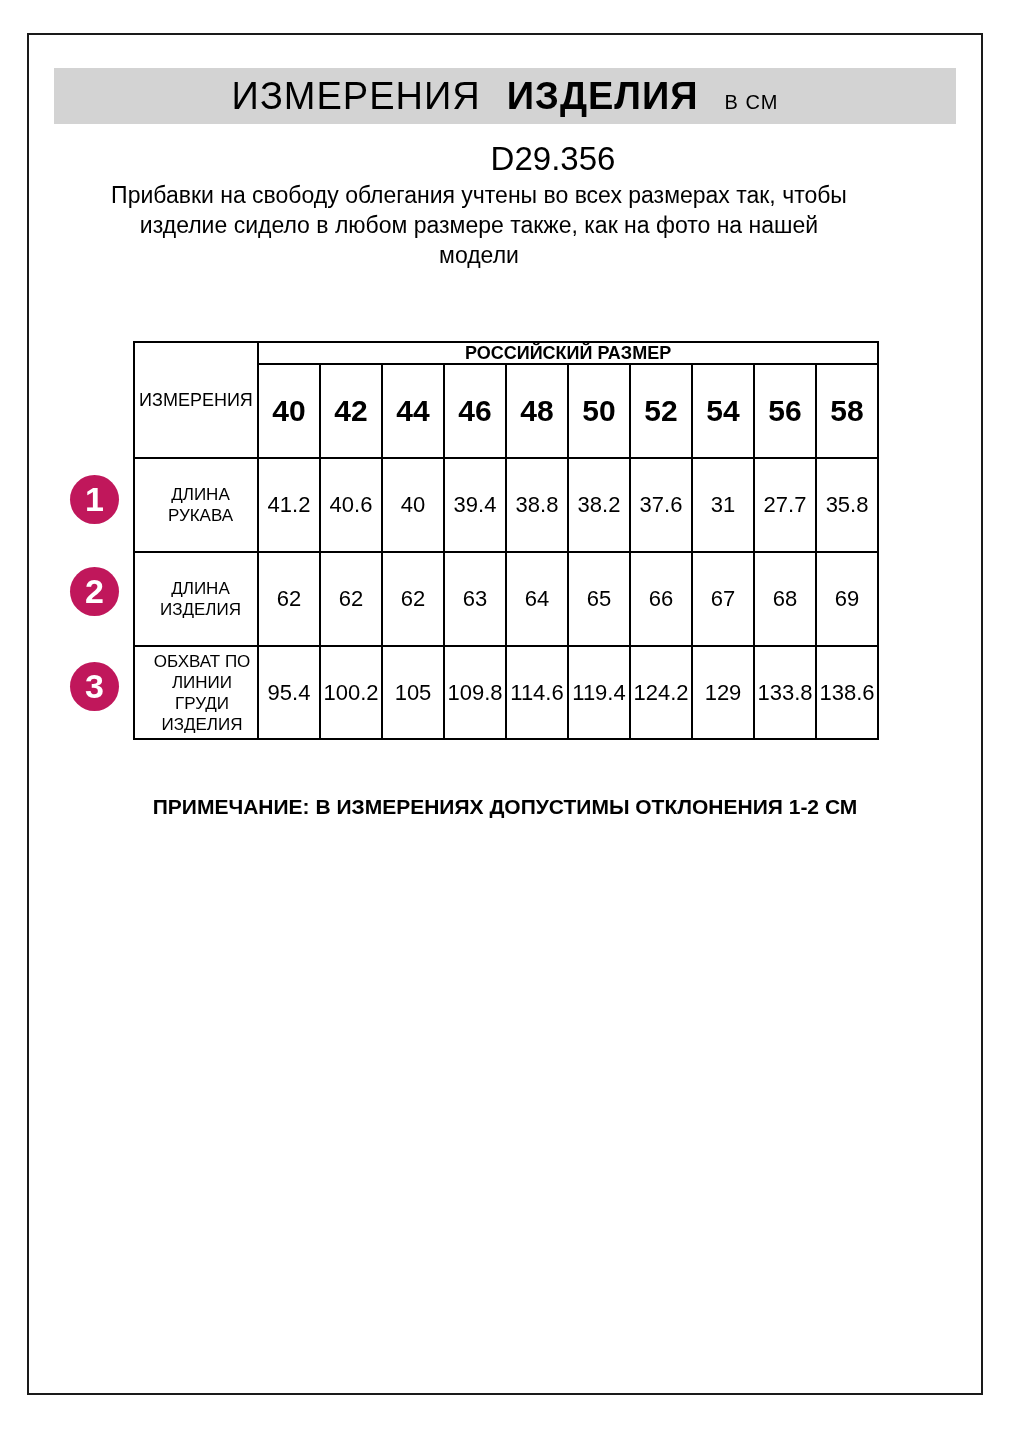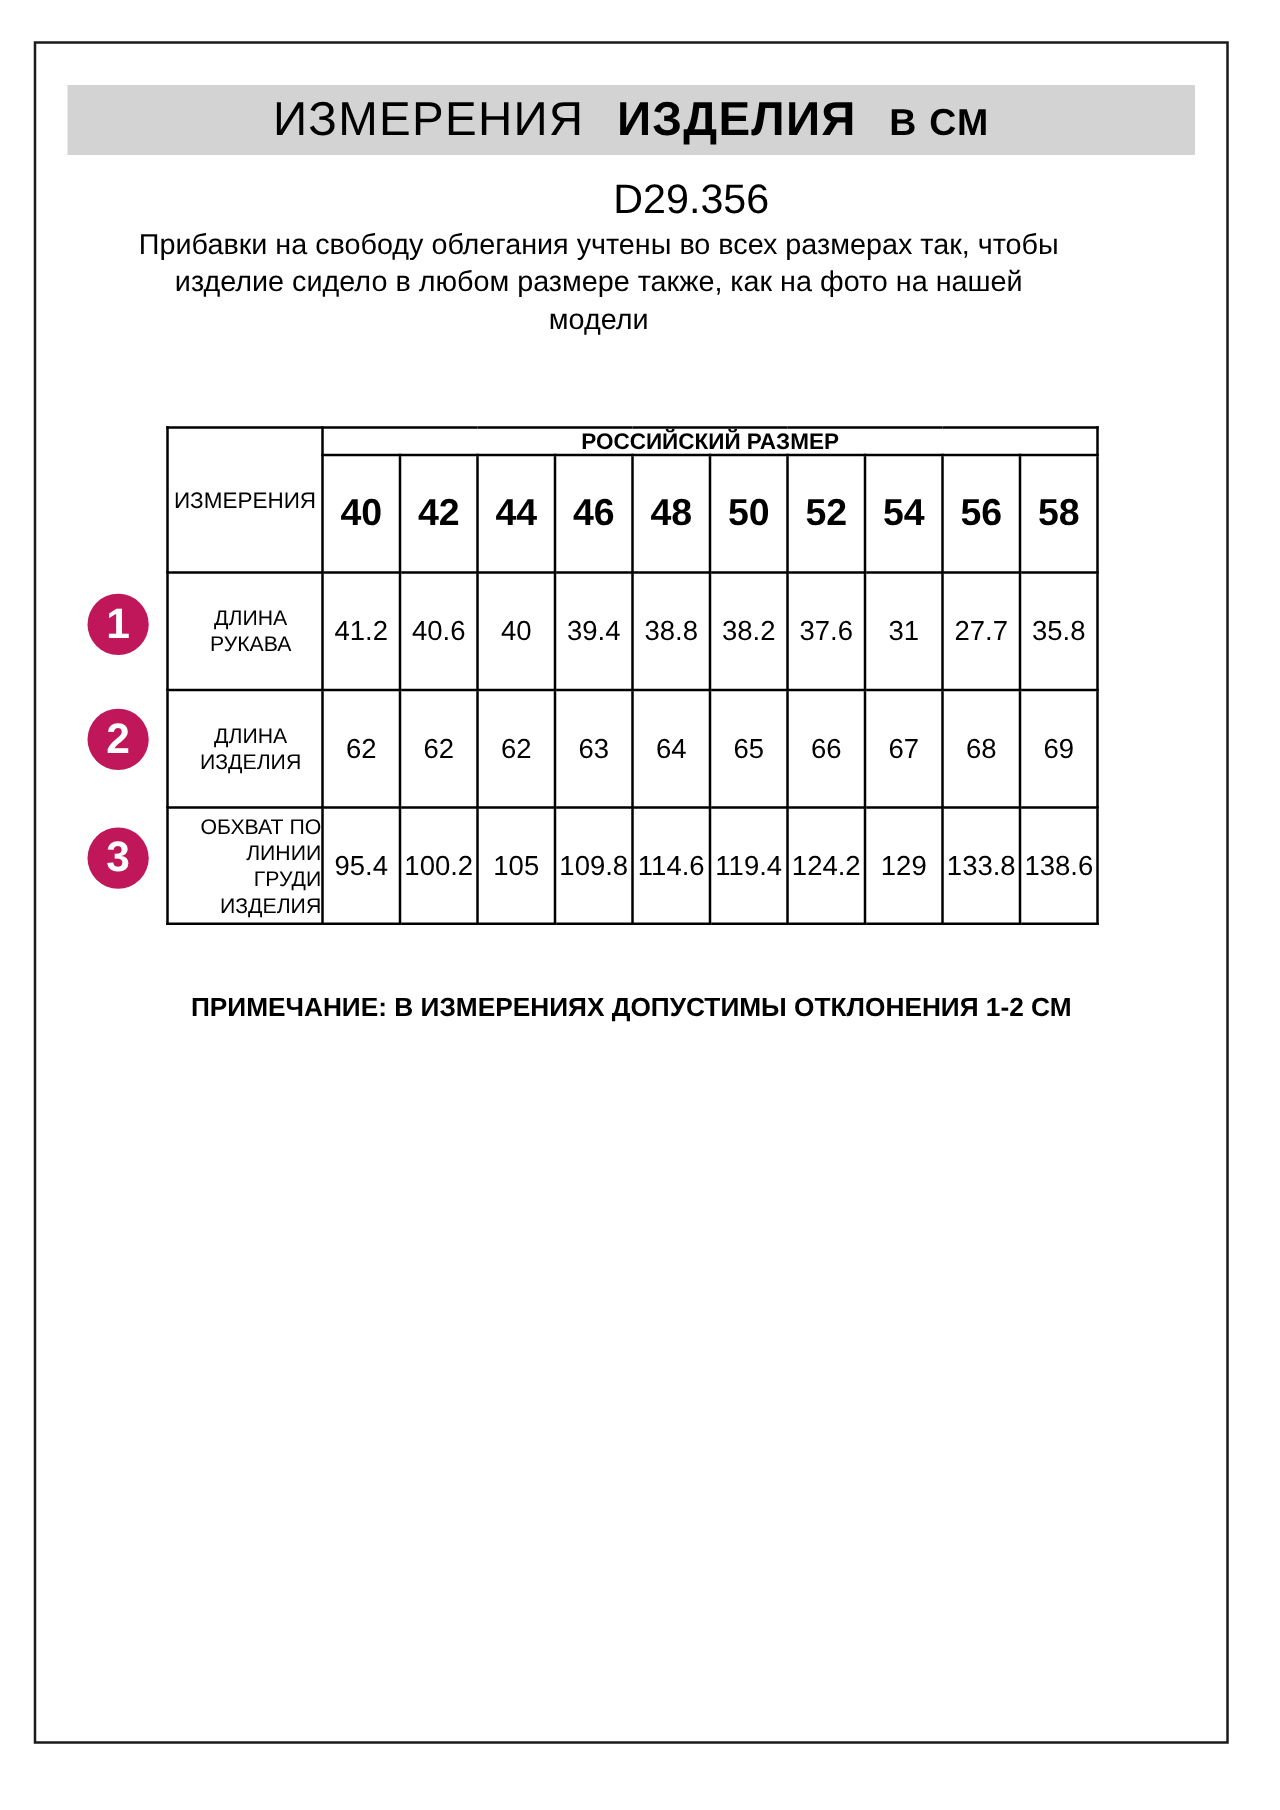--- a/index.html
+++ b/index.html
@@ -23,21 +23,21 @@
     background:transparent;
   }
 
   .title-bar{
     position:absolute;left:54px;top:68px;width:902px;height:56px;
     background:var(--title_bar_bg,#D3D3D3);
     text-align:center;line-height:56px;white-space:nowrap;
   }
   .title-bar .t1{font-size:38px;font-weight:400;letter-spacing:1px;}
   .title-bar .t2{font-size:38px;font-weight:700;letter-spacing:1px;margin-left:26px;}
-  .title-bar .t3{font-size:30px;font-weight:700;margin-left:26px;letter-spacing:1px;}
+  .title-bar .t3{font-size:20px;font-weight:400;margin-left:26px;letter-spacing:1px;}
 
   .product-code{
     position:absolute;left:27px;top:140px;width:956px;
     text-align:center;font-size:33px;font-weight:400;line-height:38px;margin-left:48px;
   }
   .description{
     position:absolute;left:27px;top:180px;width:904px;
     text-align:center;font-size:23px;line-height:30px;white-space:pre-line;
   }
 
@@ -54,21 +54,21 @@
   td.corner{font-size:18px;font-weight:400;}
   td.group{font-size:18px;font-weight:700;height:22px;line-height:20px;}
   tr.sizes-row{height:94px;}
   tr.sizes-row td{font-size:30px;font-weight:700;}
   tr.body-row{height:94px;}
   tr.body-row:last-child{height:93px;}
   td.row-label{
     font-size:17px;line-height:21px;white-space:pre-line;
     text-align:left;padding-left:9px;
   }
-  td.row-label.center{text-align:right;padding-left:12px;}
+  td.row-label.center{text-align:center;padding-left:12px;}
   td.value-cell{font-size:22px;font-weight:400;}
 
   .marker{
     position:absolute;left:70px;width:49px;height:49px;border-radius:50%;
     background:var(--accent,#C0175B);
     display:flex;align-items:center;justify-content:center;
     color:#fff;font-size:34px;font-weight:700;
   }
   .marker.m1{top:475px;}
   .marker.m2{top:567px;}

